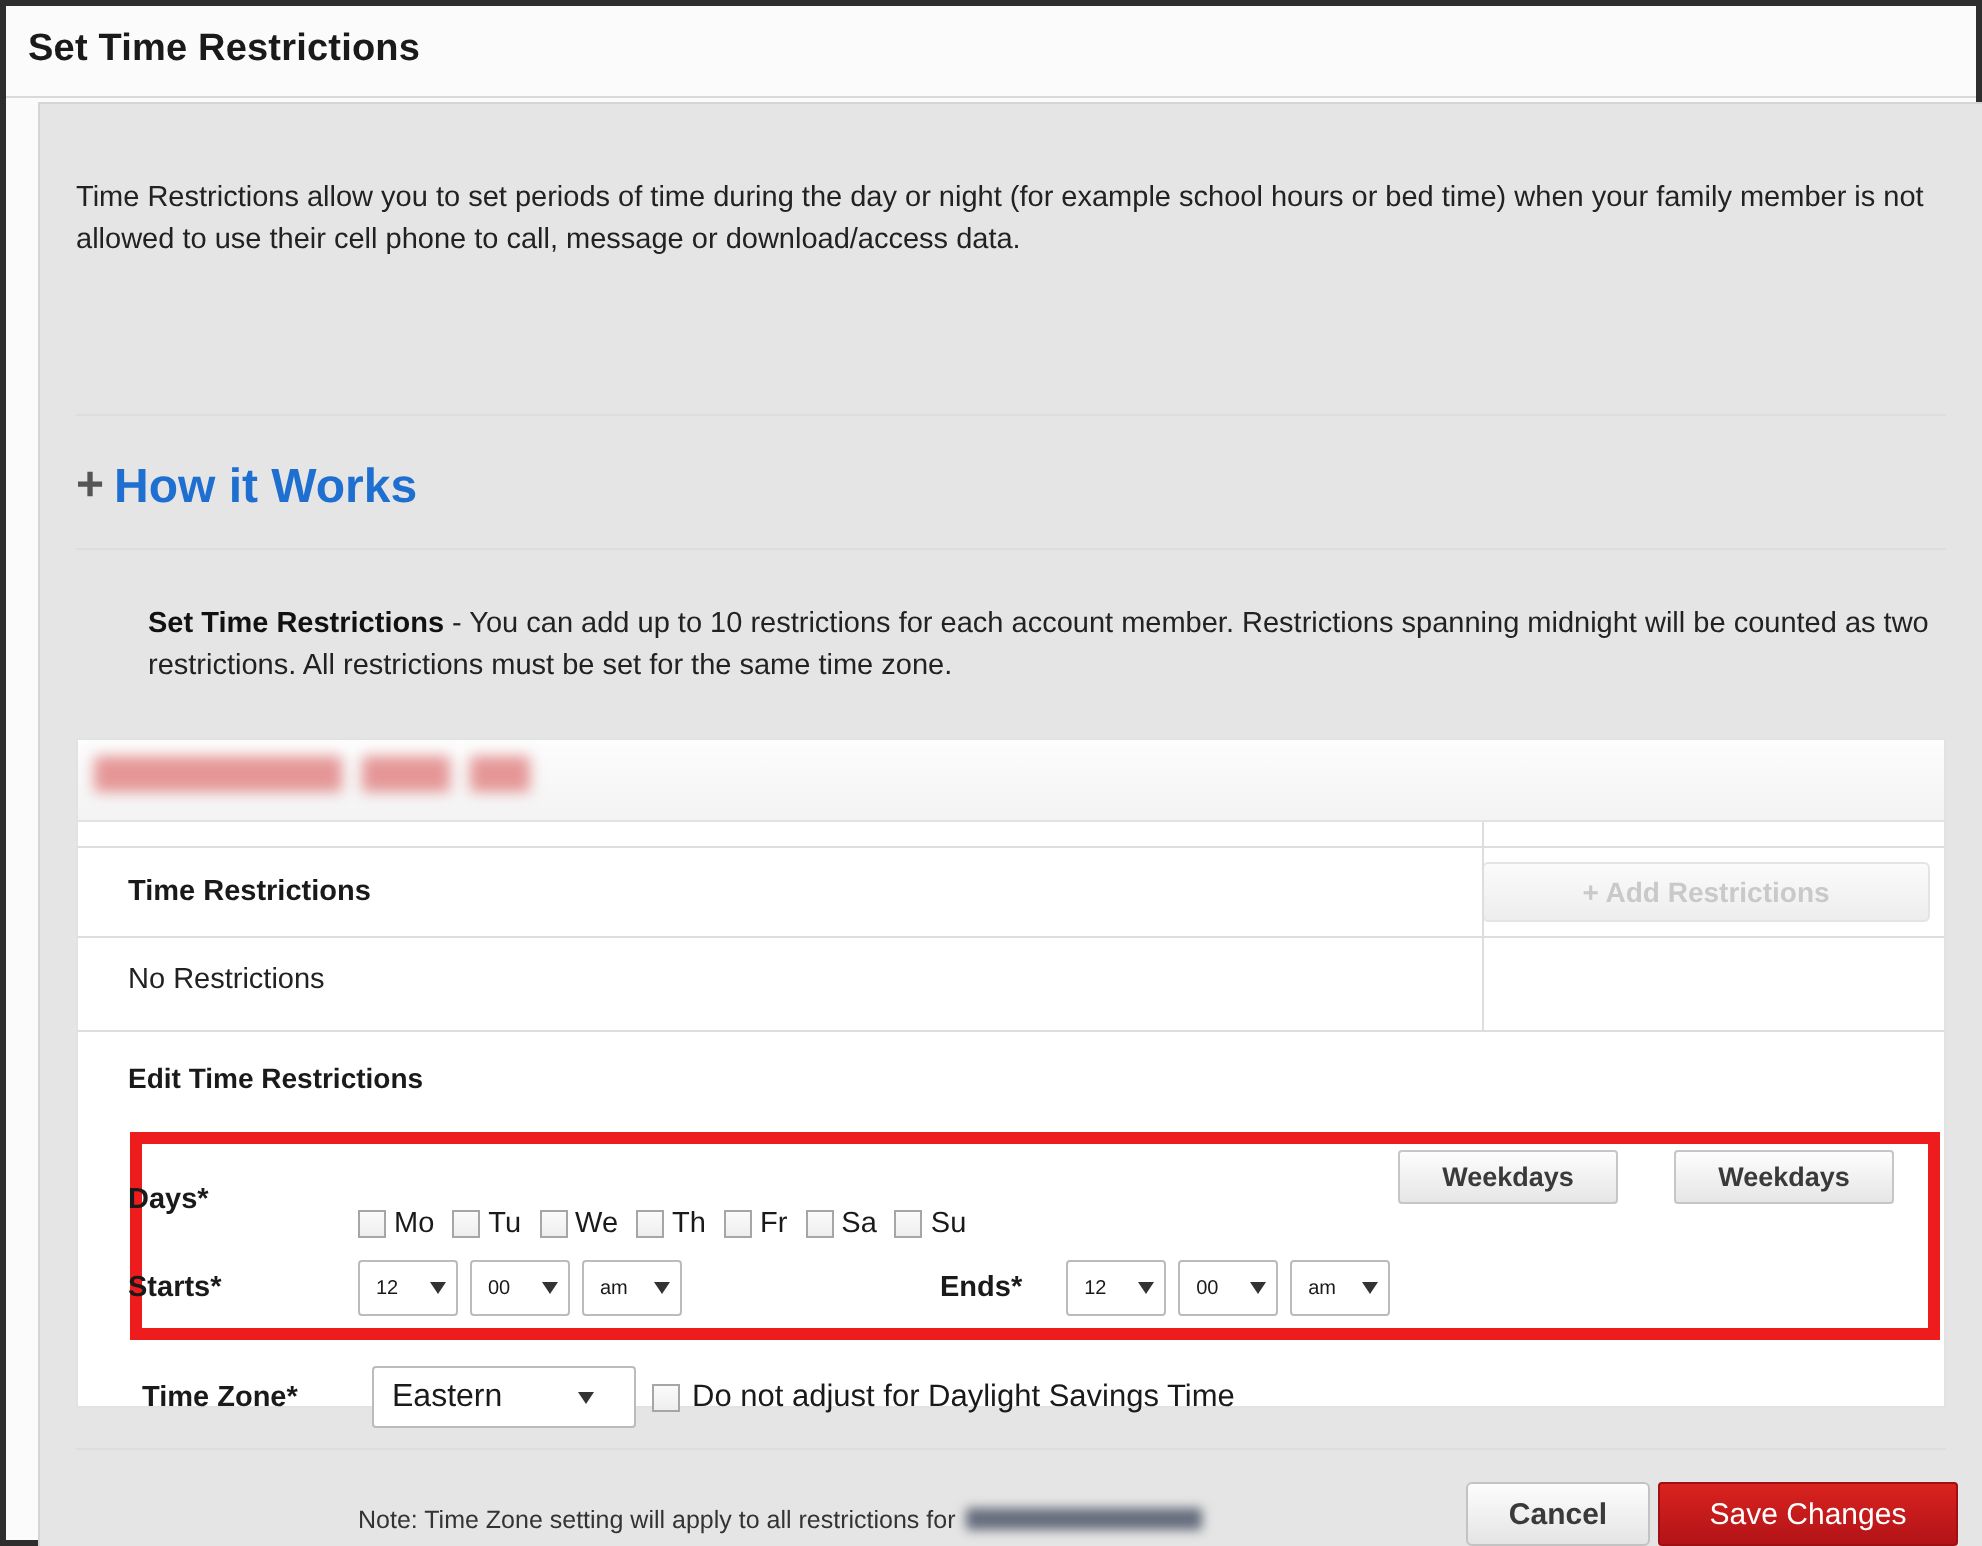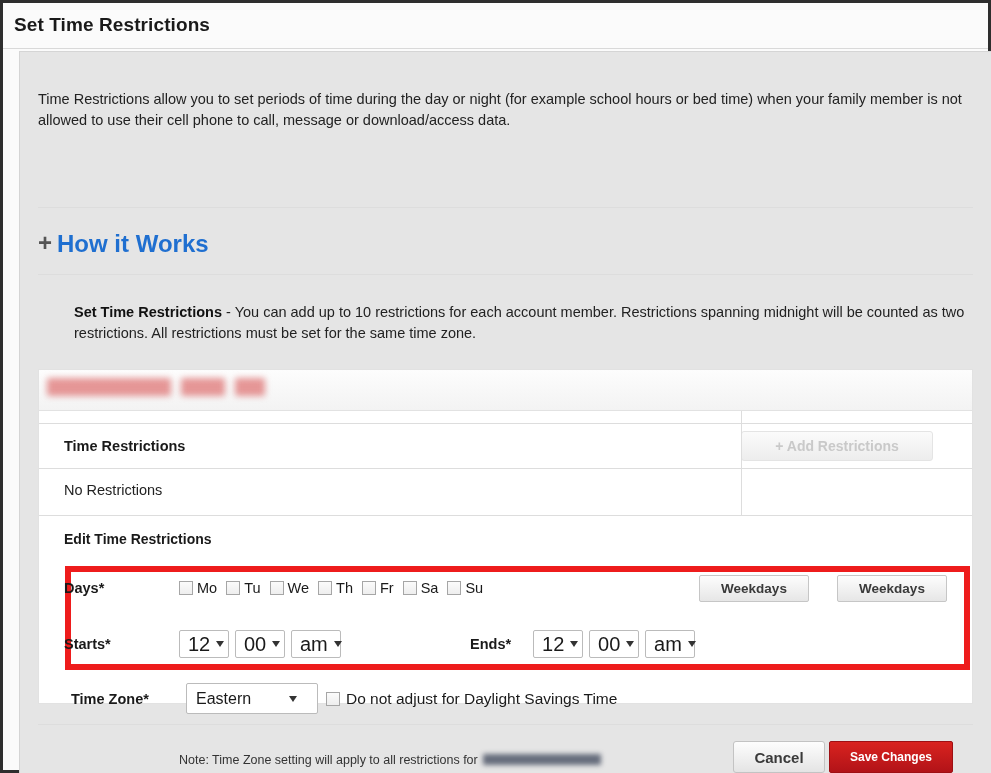--- a/index.html
+++ b/index.html
@@ -163,21 +163,21 @@
     left: 25px;
     top: 14px;
     font-size: 14.5px;
     font-weight: bold;
     color: #1a1a1a;
   }
   .add-restrictions-btn {
     position: absolute;
     left: 702px;
     top: 7px;
-    width: 192px;
+    width: 224px;
     height: 30px;
     background: linear-gradient(to bottom, #fbfbfb 0%, #ededed 100%);
     border: 1px solid #e4e4e4;
     border-radius: 3px;
     color: #c9c9c9;
     font-size: 14px;
     font-weight: bold;
     display: flex;
     align-items: center;
     justify-content: center;
@@ -238,21 +238,21 @@
   .row-tz   { left: 32px; top: 272px; }
 
   .field-label {
     font-size: 14.5px;
     font-weight: bold;
     color: #1a1a1a;
     width: 115px;
     flex: none;
   }
 
-  .day-group { display: flex; align-items: center; gap: 9px; }
+  .day-group { display: flex; align-items: center; gap: 9px; margin-top: 24px; }
   .day-item { display: flex; align-items: center; gap: 4px; cursor: pointer; }
   .cbox {
     width: 14px; height: 14px;
     border: 1px solid #a6a6a6;
     background: linear-gradient(to bottom, #fbfbfb, #eeeeee);
     display: inline-block;
     flex: none;
   }
   .day-label { font-size: 14.5px; color: #1a1a1a; }
 
@@ -277,21 +277,21 @@
   
   .sel {
     height: 28px;
     background: #ffffff;
     border: 1px solid #bbbbbb;
     border-radius: 2px;
     display: flex;
     align-items: center;
     justify-content: space-between;
     padding: 0 5px 0 8px;
-    font-size: 20px;
+    font-size: 10px;
     color: #1a1a1a;
     cursor: pointer;
     margin-right: 6px;
   }
   .sel-w { width: 50px; }
   .sel-tz { width: 132px; height: 31px; font-size: 16px; padding: 0 20px 0 9px; }
   .caret {
     width: 0; height: 0;
     border-left: 4.5px solid transparent;
     border-right: 4.5px solid transparent;
@@ -349,27 +349,27 @@
     display: flex;
     align-items: center;
     justify-content: center;
     cursor: pointer;
     font-family: "Liberation Sans", sans-serif;
   }
   .btn-save {
     position: absolute;
     left: 808px;
     top: 667px;
-    width: 124px;
+    width: 150px;
     height: 32px;
     background: linear-gradient(to bottom, #d9231f 0%, #b21318 100%);
     border: 1px solid #9e1014;
     border-radius: 2px;
-    font-size: 12px;
-    font-weight: bold;
+    font-size: 15px;
+    font-weight: normal;
     color: #ffffff;
     display: flex;
     align-items: center;
     justify-content: center;
     cursor: pointer;
     font-family: "Liberation Sans", sans-serif;
   }
 </style>
 </head>
 <body>

